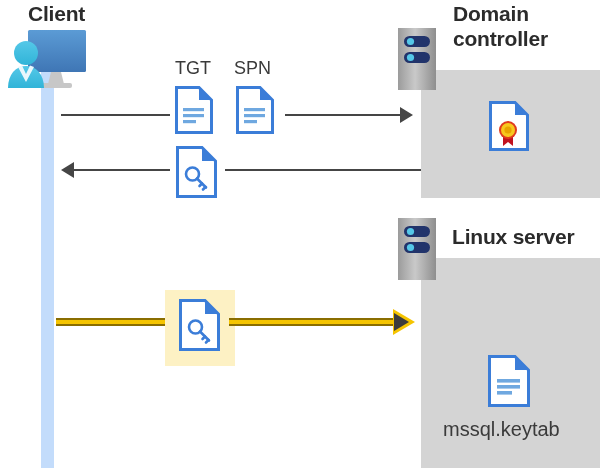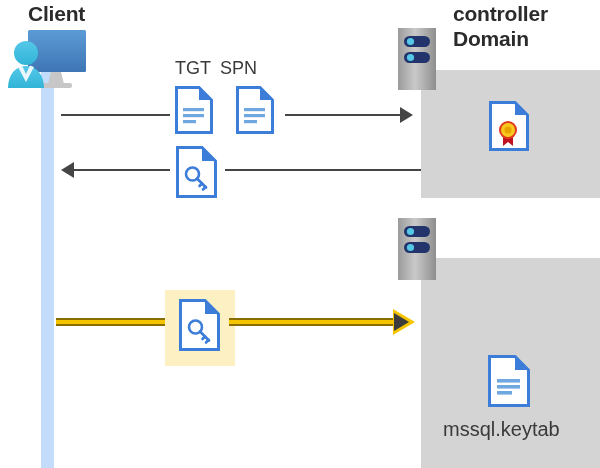--- a/index.html
+++ b/index.html
@@ -138,22 +138,22 @@
 
       <circle cx="22" cy="27" r="12" fill="url(#perGrad)"></circle>
 
       <path d="M4 62 C4 48 12 40 22 40 C32 40 40 48 40 62 Z" fill="url(#perGrad)"></path>
 
       <path d="M14 41 L22 56 L30 41 L26 39.5 L22 48 L18 39.5 Z" fill="#e9f7fc"></path>
     </svg>
   </div>
 
   <div class="abs title" id="dc-title">
+    <div>Domain</div>
     <div>controller</div>
-    <div>Domain</div>
   </div>
 
   <div class="abs" style="left:398px; top:28px; width:38px; height:62px;">
     <svg class="icon" width="38" height="62" viewBox="0 0 38 62" xmlns="http://www.w3.org/2000/svg">
       <defs>
         <linearGradient id="rackGrad1" x1="0" y1="0" x2="1" y2="0">
           <stop offset="0%" stop-color="#9b9b9b"></stop>
           <stop offset="45%" stop-color="#c9c9c9"></stop>
           <stop offset="100%" stop-color="#8e8e8e"></stop>
         </linearGradient>
@@ -172,20 +172,21 @@
       <path d="M26 1.5 L38.5 14 H26 Z" fill="#3b7dd8"></path>
 
       <path d="M14 31 L14 45 L19 41 L24 45 L24 31 Z" fill="#c1121f"></path>
 
       <circle cx="19" cy="29" r="9" fill="#e03a1e"></circle>
       <circle cx="19" cy="29" r="7" fill="#f7c81e"></circle>
       <circle cx="19" cy="29" r="3.6" fill="#e8a400"></circle>
     </svg>
   </div>
 
+  <div class="abs title" id="linux-title">Linux server</div>
 
   <div class="abs" style="left:398px; top:218px; width:38px; height:62px;">
     <svg class="icon" width="38" height="62" viewBox="0 0 38 62" xmlns="http://www.w3.org/2000/svg">
       <rect x="0" y="0" width="38" height="62" fill="url(#rackGrad1)"></rect>
       <rect x="6" y="8" width="26" height="11" rx="5.5" fill="#22346b"></rect>
       <circle cx="12.5" cy="13.5" r="3.6" fill="#55c8e8"></circle>
       <rect x="6" y="24" width="26" height="11" rx="5.5" fill="#22346b"></rect>
       <circle cx="12.5" cy="29.5" r="3.6" fill="#55c8e8"></circle>
     </svg>
   </div>
@@ -202,21 +203,21 @@
   </div>
 
   <div class="abs caption" style="left:443px; top:418px;">mssql.keytab</div>
 
   <div class="abs hline" style="left:61px; top:114px; width:109px;"></div>
   <div class="abs hline" style="left:285px; top:114px; width:115px;"></div>
   <div class="abs arrowhead-r" style="left:400px; top:107px;"></div>
 
   <div class="abs small-label" style="left:175px; top:58px;">TGT</div>
 
-  <div class="abs small-label" style="left:220px; top:58px;">SPN</div>
+  <div class="abs small-label" style="left:234px; top:58px;">SPN</div>
 
   <div class="abs" style="left:175px; top:86px; width:38px; height:48px;">
     <svg class="icon" width="38" height="48" viewBox="0 0 38 48" xmlns="http://www.w3.org/2000/svg">
       <path d="M1.5 1.5 H24 L36.5 14 V46.5 H1.5 Z" fill="#ffffff" stroke="#3b7dd8" stroke-width="3"></path>
       <path d="M24 1.5 L36.5 14 H24 Z" fill="#3b7dd8"></path>
       <rect x="8" y="22" width="21" height="3.2" fill="#6fa8e0"></rect>
       <rect x="8" y="28" width="21" height="3.2" fill="#6fa8e0"></rect>
       <rect x="8" y="34" width="13" height="3.2" fill="#6fa8e0"></rect>
     </svg>
   </div>

